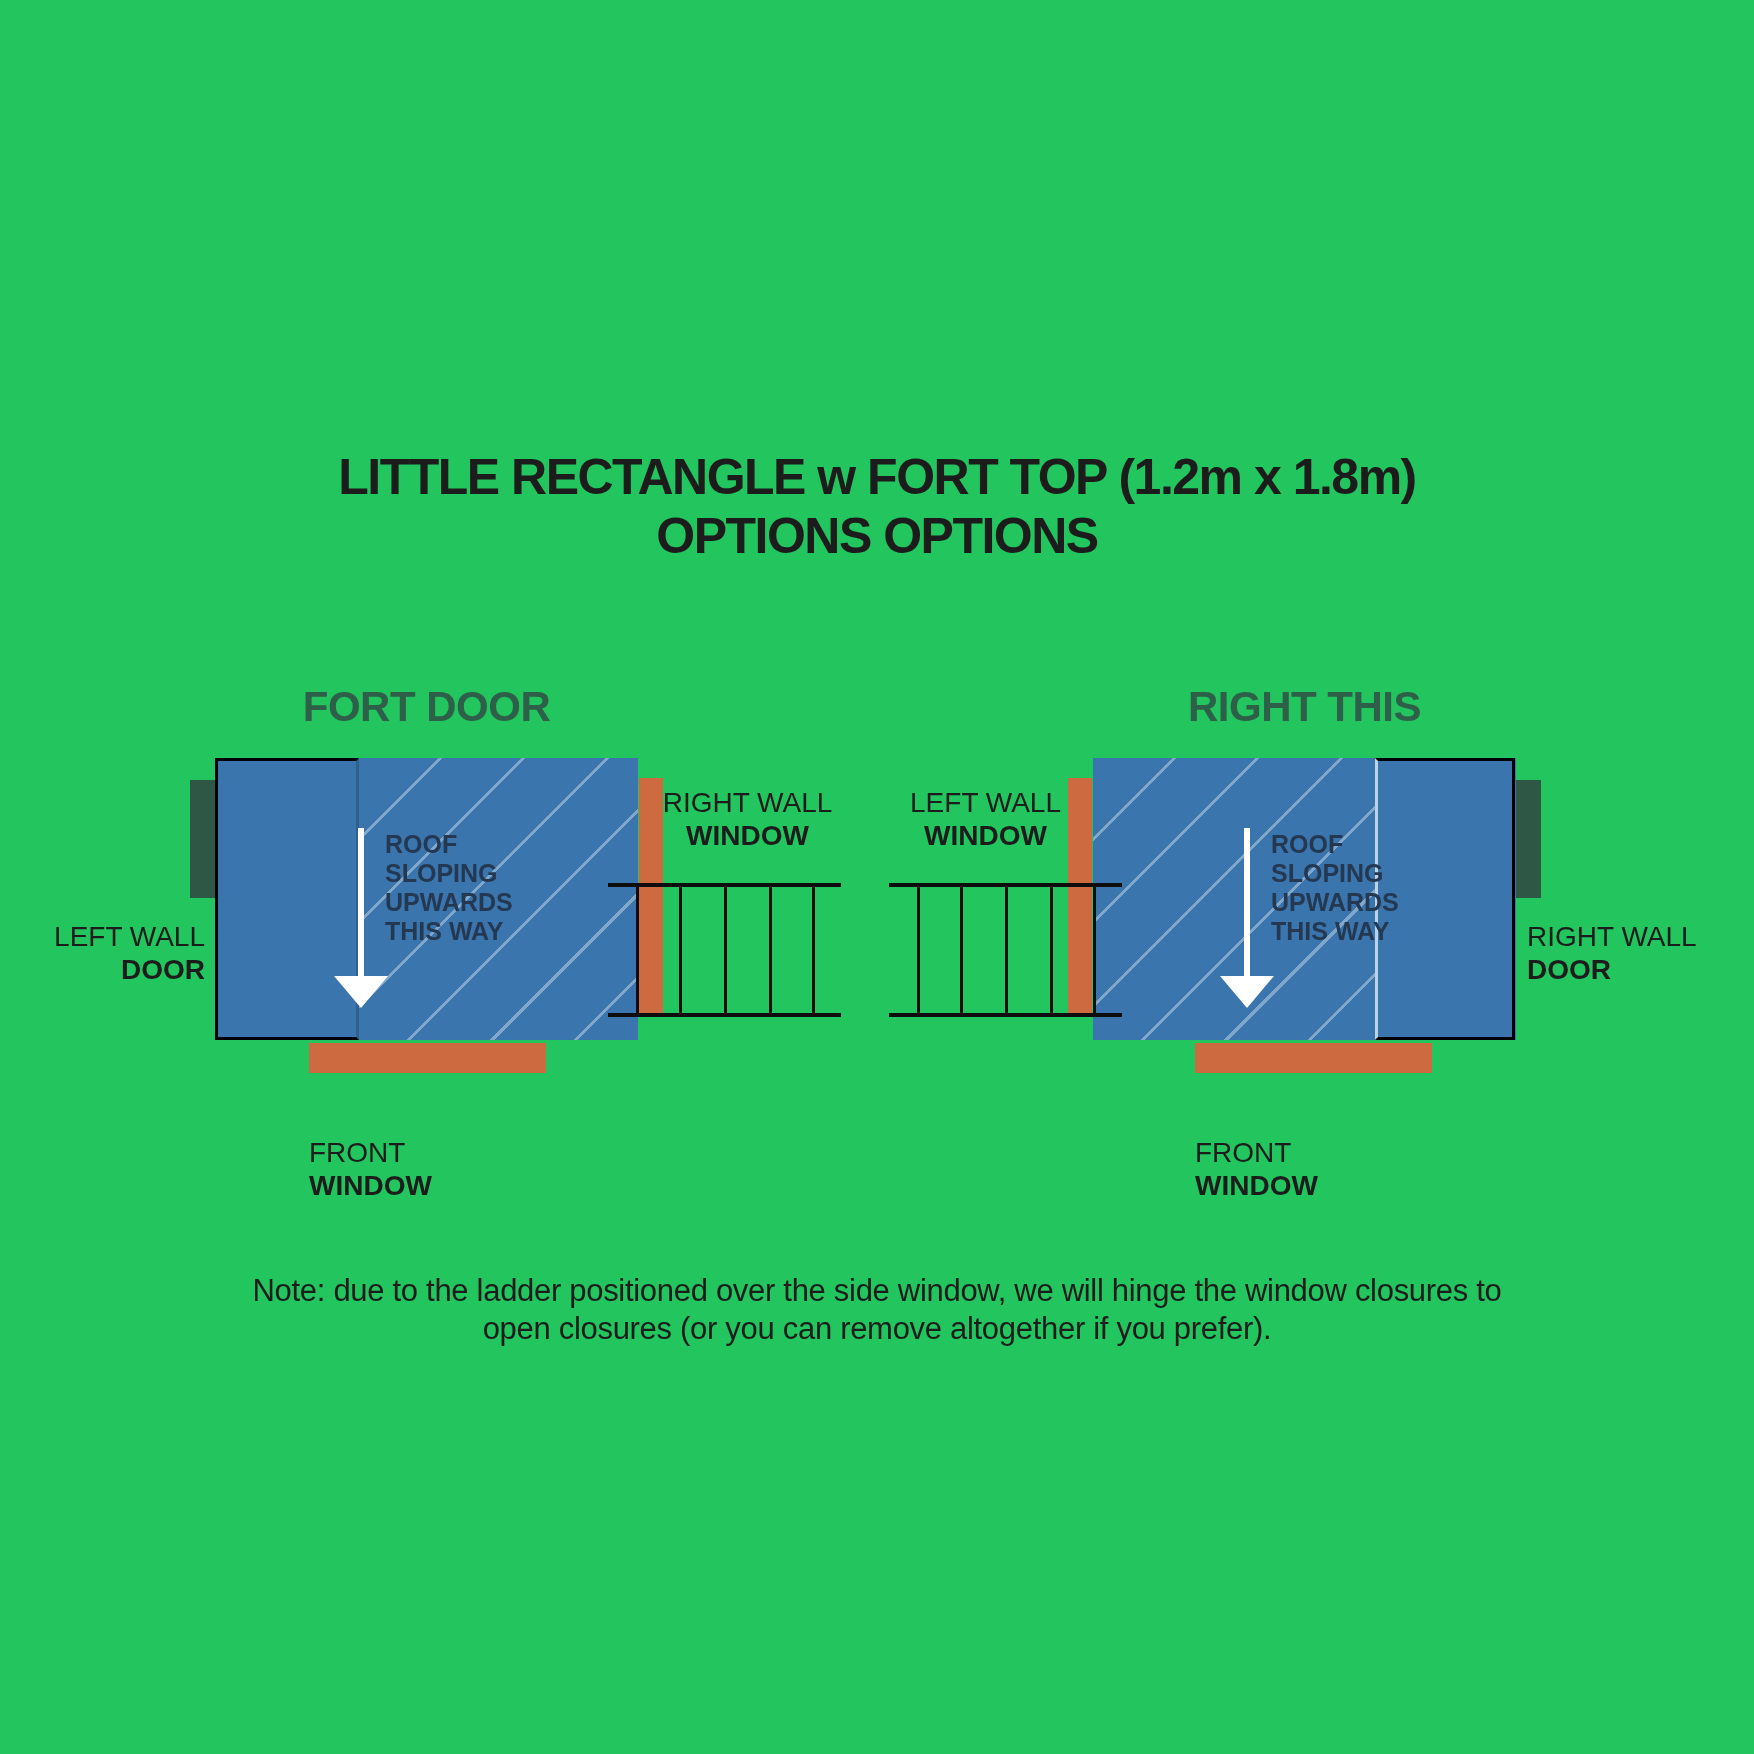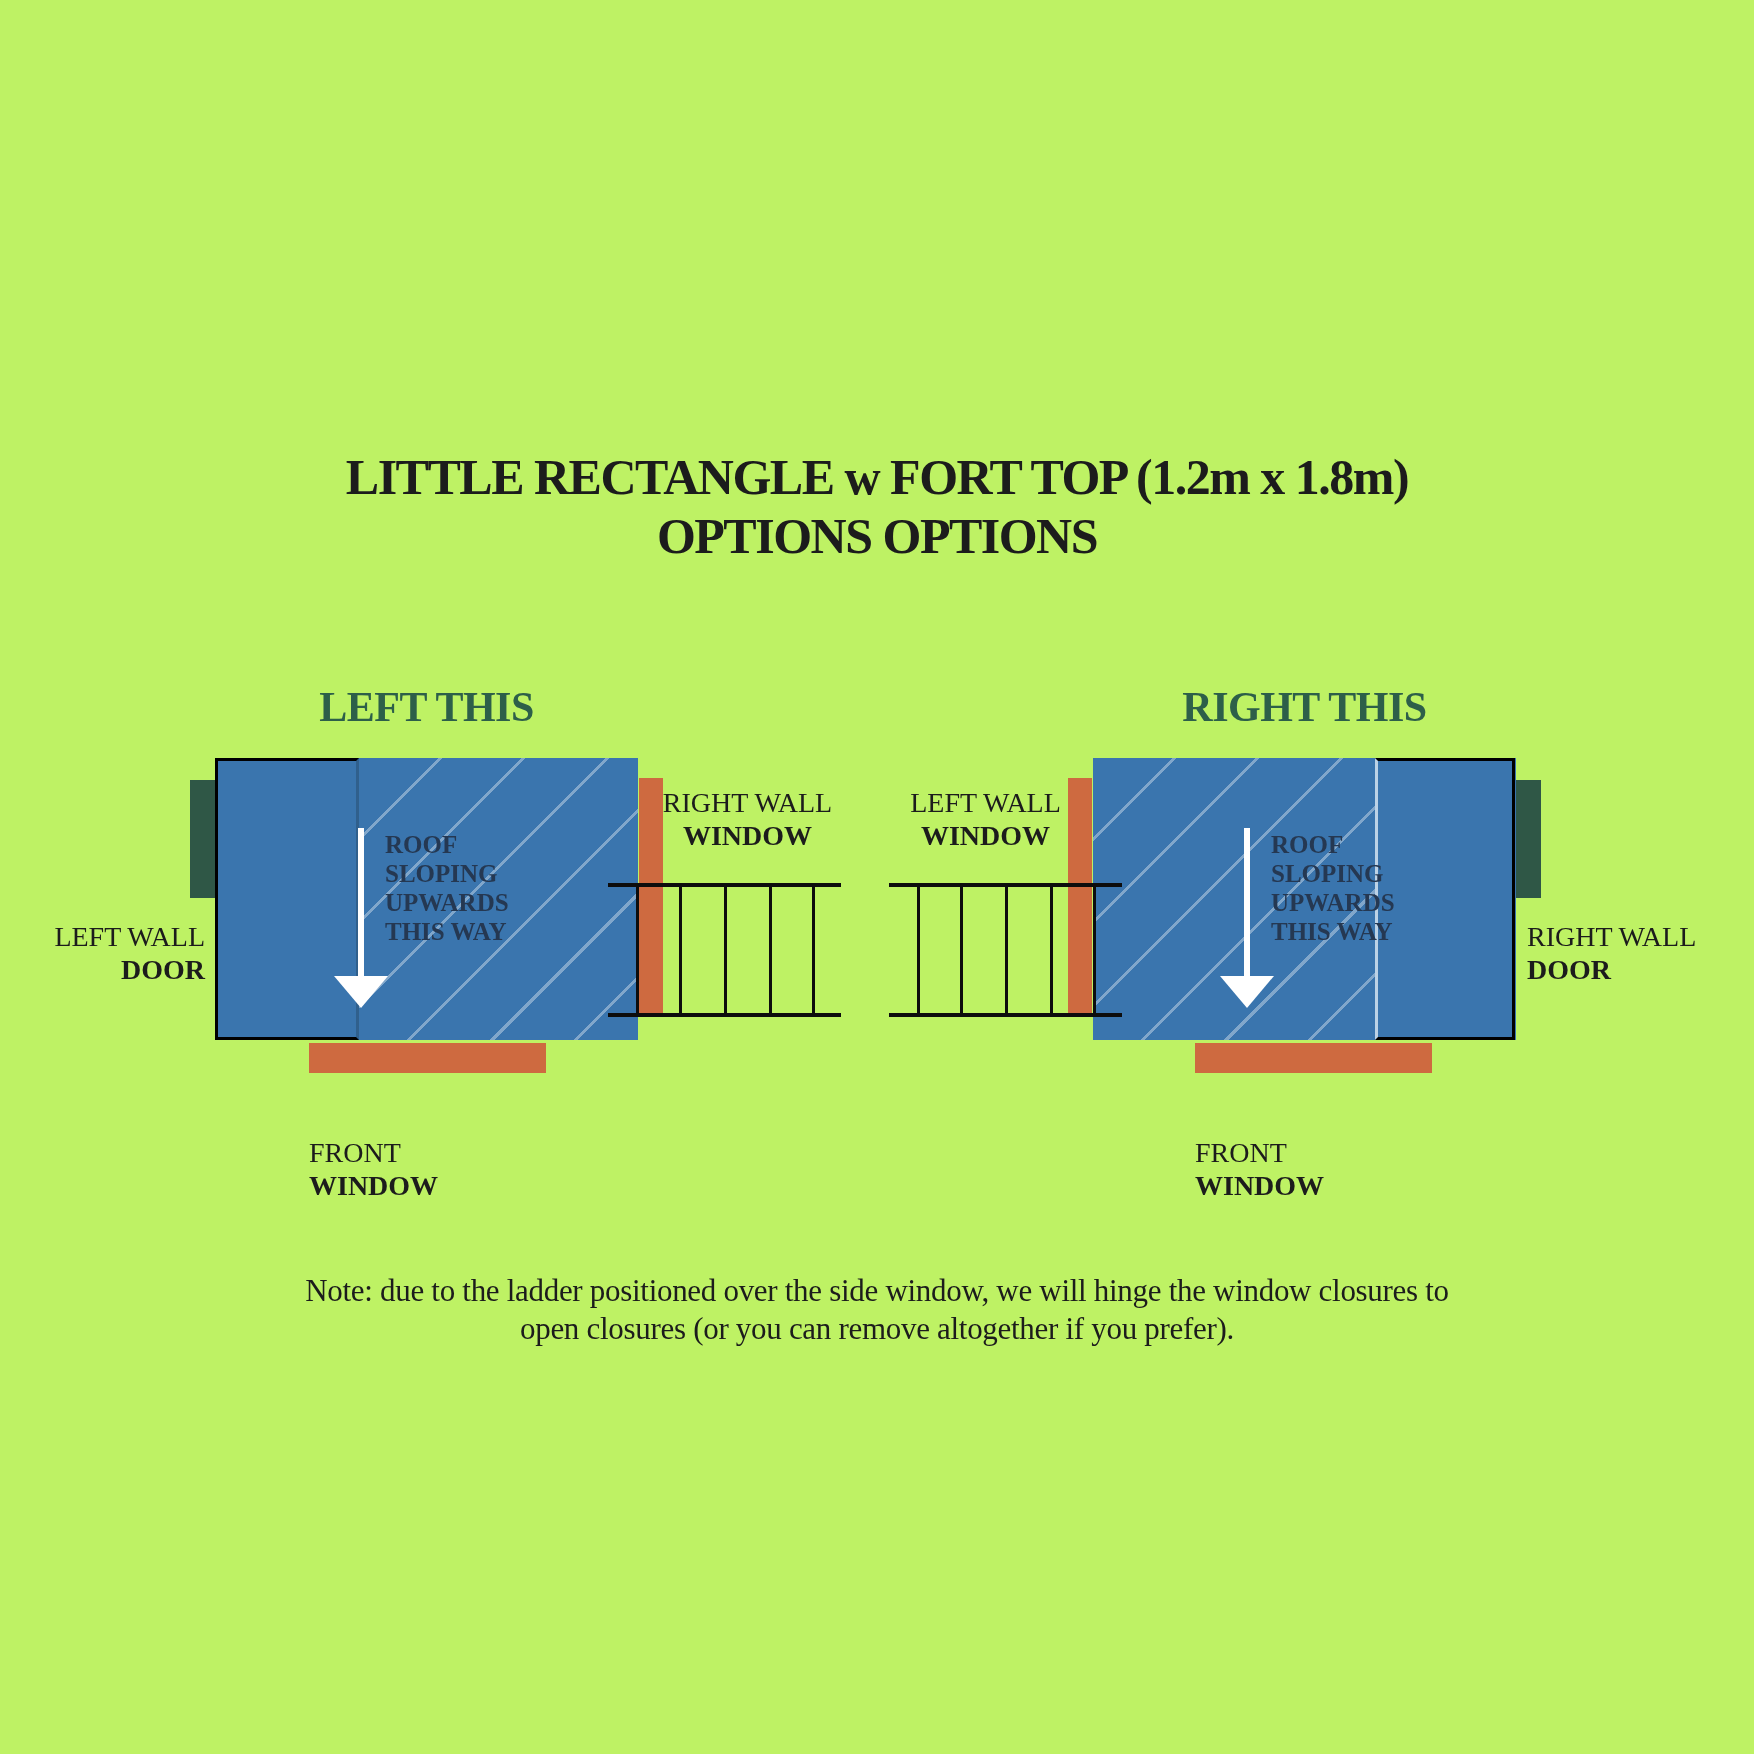--- a/index.html
+++ b/index.html
@@ -1,20 +1,20 @@
 <!DOCTYPE html>
 <html style="--blue: #3a75ae; --hatch: #ffffff5c; --green_bar: #2f5746; --heading_green: #2d5f49; --orange: #ce6a40; --navy_text: #253852; --ink: #1c1c1c;"><head>
 <meta charset="utf-8">
 <style>
   html,body{margin:0;padding:0;background:#ffffff;}
   .canvas{
     position:relative;
     width:1754px;height:1754px;
-    background:#bef264;
-    font-family:Liberation Serif, serif;
+    background:#22c55e;
+    font-family:Liberation Sans, sans-serif;
     color:var(--ink,#1c1c1c);
     overflow:hidden;
   }
   .abs{position:absolute;}
 
   
   .page-title{
     left:0;right:0;top:448px;
     text-align:center;
     font-size:50px;font-weight:800;letter-spacing:-1.5px;
@@ -111,21 +111,21 @@
 <body>
 
 <div class="canvas">
 
   <div class="abs page-title">
     <div>LITTLE RECTANGLE w FORT TOP (1.2m x 1.8m)</div>
     <div>OPTIONS OPTIONS</div>
   </div>
 
   <div>
-    <div class="abs section-heading" style="left:215px;">LEFT THIS</div>
+    <div class="abs section-heading" style="left:215px;">FORT DOOR</div>
 
     <div class="abs footprint" style="left:215px;"></div>
     <div class="abs hatch" style="left:359px;width:279px;"></div>
     <div class="abs deck-outline" style="left:215px;width:144px;border-right-color:#30608d;"></div>
 
     <div class="abs door-bar" style="left:190px;"></div>
     <div class="abs side-window-bar" style="left:639px;"></div>
     <div class="abs front-window-bar" style="left:309px;"></div>
 
     <div class="abs ladder" style="left:608px;">

